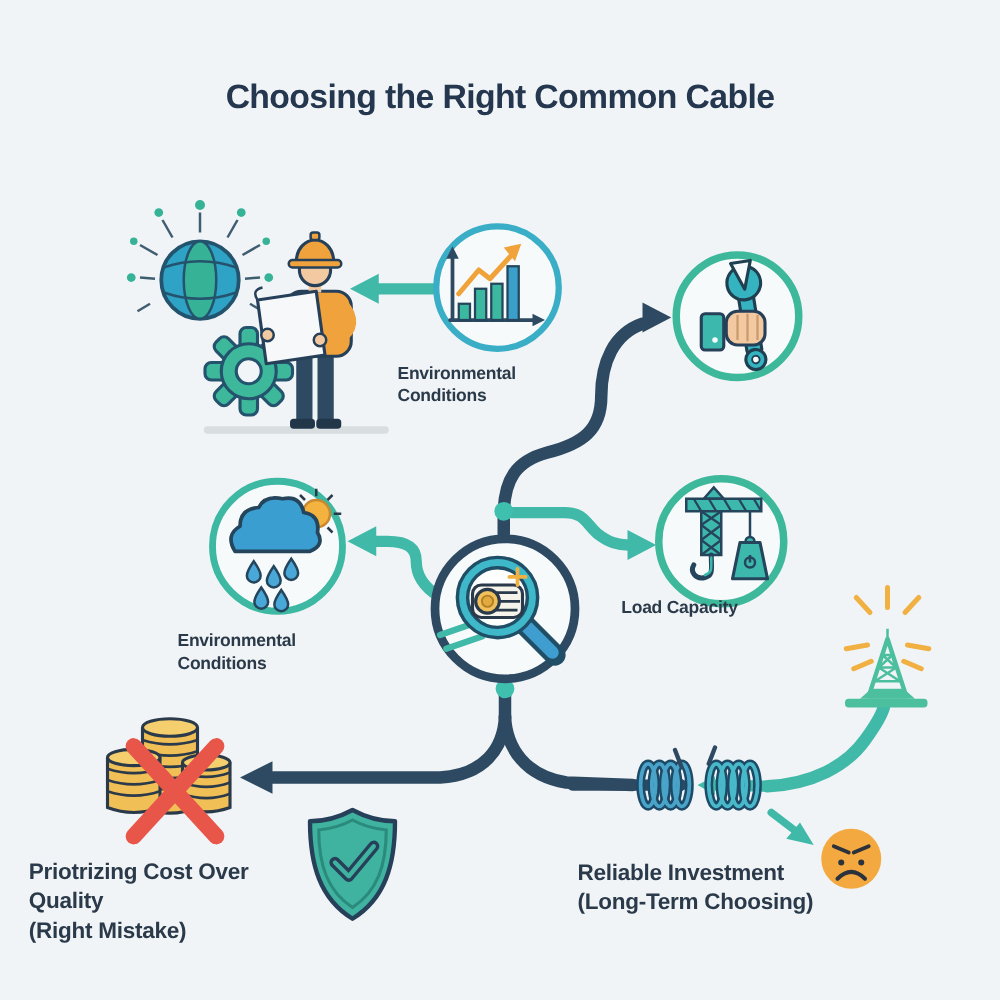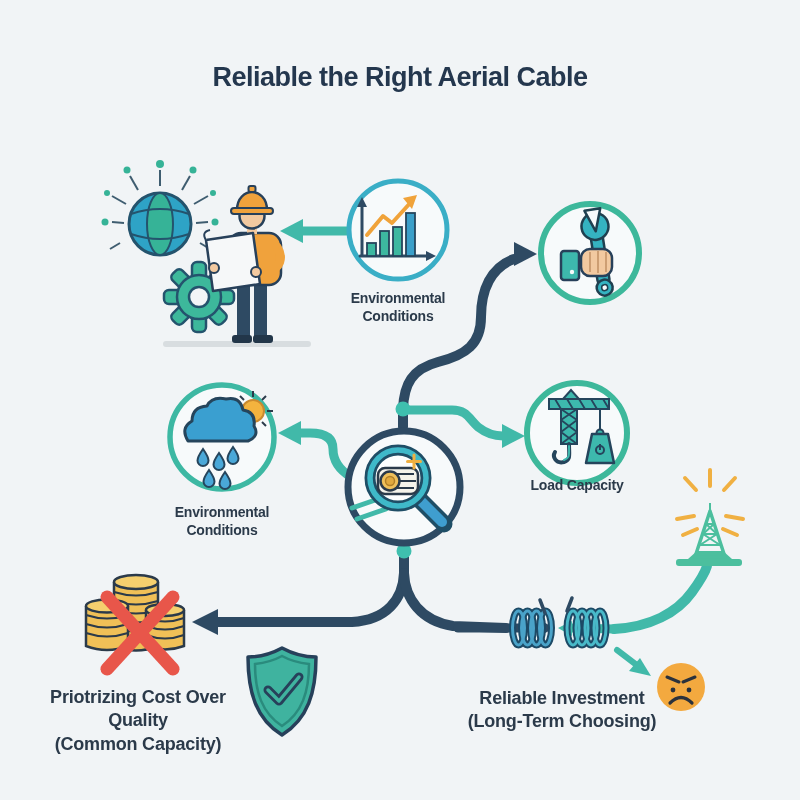--- a/index.html
+++ b/index.html
@@ -1,21 +1,21 @@
 <!DOCTYPE html>
 <html><head>
 <meta charset="utf-8">
 <style>
   html,body{margin:0;padding:0;background:#e8eaec;}
   .canvas{position:relative;width:800px;height:800px;background:#f1f4f6;overflow:hidden;
           font-family:"Liberation Sans",sans-serif;}
   .canvas svg{position:absolute;left:0;top:0;}
   .title{position:absolute;top:62px;left:0;width:100%;margin:0;text-align:center;
          font-size:27px;font-weight:bold;color:#24374e;letter-spacing:-0.5px;}
-  .label{position:absolute;text-align:center;font-weight:bold;font-size:14px;
+  .label{position:absolute;font-weight:bold;font-size:14px;
          color:#2b3a4a;line-height:1.3;letter-spacing:-0.2px;}
   .label span{display:block;}
   .caption{font-size:18px;}
 </style>
 </head>
 <body>
 
 <div class="canvas">
 
 <svg width="800" height="800" viewBox="0 0 800 800">
@@ -275,39 +275,39 @@
   <g>
     <circle cx="681" cy="687" r="24" fill="#f3a93f"></circle>
     <path d="M 667 677 L 679 682 M 695 677 L 683 682" stroke="#2b323c" stroke-width="3" stroke-linecap="round"></path>
     <circle cx="673" cy="690" r="2.4" fill="#2b323c"></circle>
     <circle cx="689" cy="690" r="2.4" fill="#2b323c"></circle>
     <path d="M 670 703 Q 681 692 692 703" fill="none" stroke="#2b323c" stroke-width="3.2" stroke-linecap="round"></path>
   </g>
 
 </svg>
 
-<h1 class="title">Reliable the Right Aerial Cable</h1>
+<h1 class="title">Choosing the Right Common Cable</h1>
 
 <div class="label" style="left:318px;top:289px;width:160px;">
   <span>Environmental</span>
   <span>Conditions</span>
 </div>
 
 <div class="label" style="left:142px;top:503px;width:160px;">
   <span>Environmental</span>
   <span>Conditions</span>
 </div>
 
 <div class="label" style="left:497px;top:476px;width:160px;">
   <span>Load Capacity</span>
 </div>
 
 <div class="label caption" style="left:23px;top:686px;width:230px;">
   <span>Priotrizing Cost Over Quality</span>
-  <span>(Common Capacity)</span>
+  <span>(Right Mistake)</span>
 </div>
 
 <div class="label caption" style="left:462px;top:687px;width:200px;">
   <span>Reliable Investment</span>
   <span>(Long-Term Choosing)</span>
 </div>
 
 </div>
 
 </body></html>

